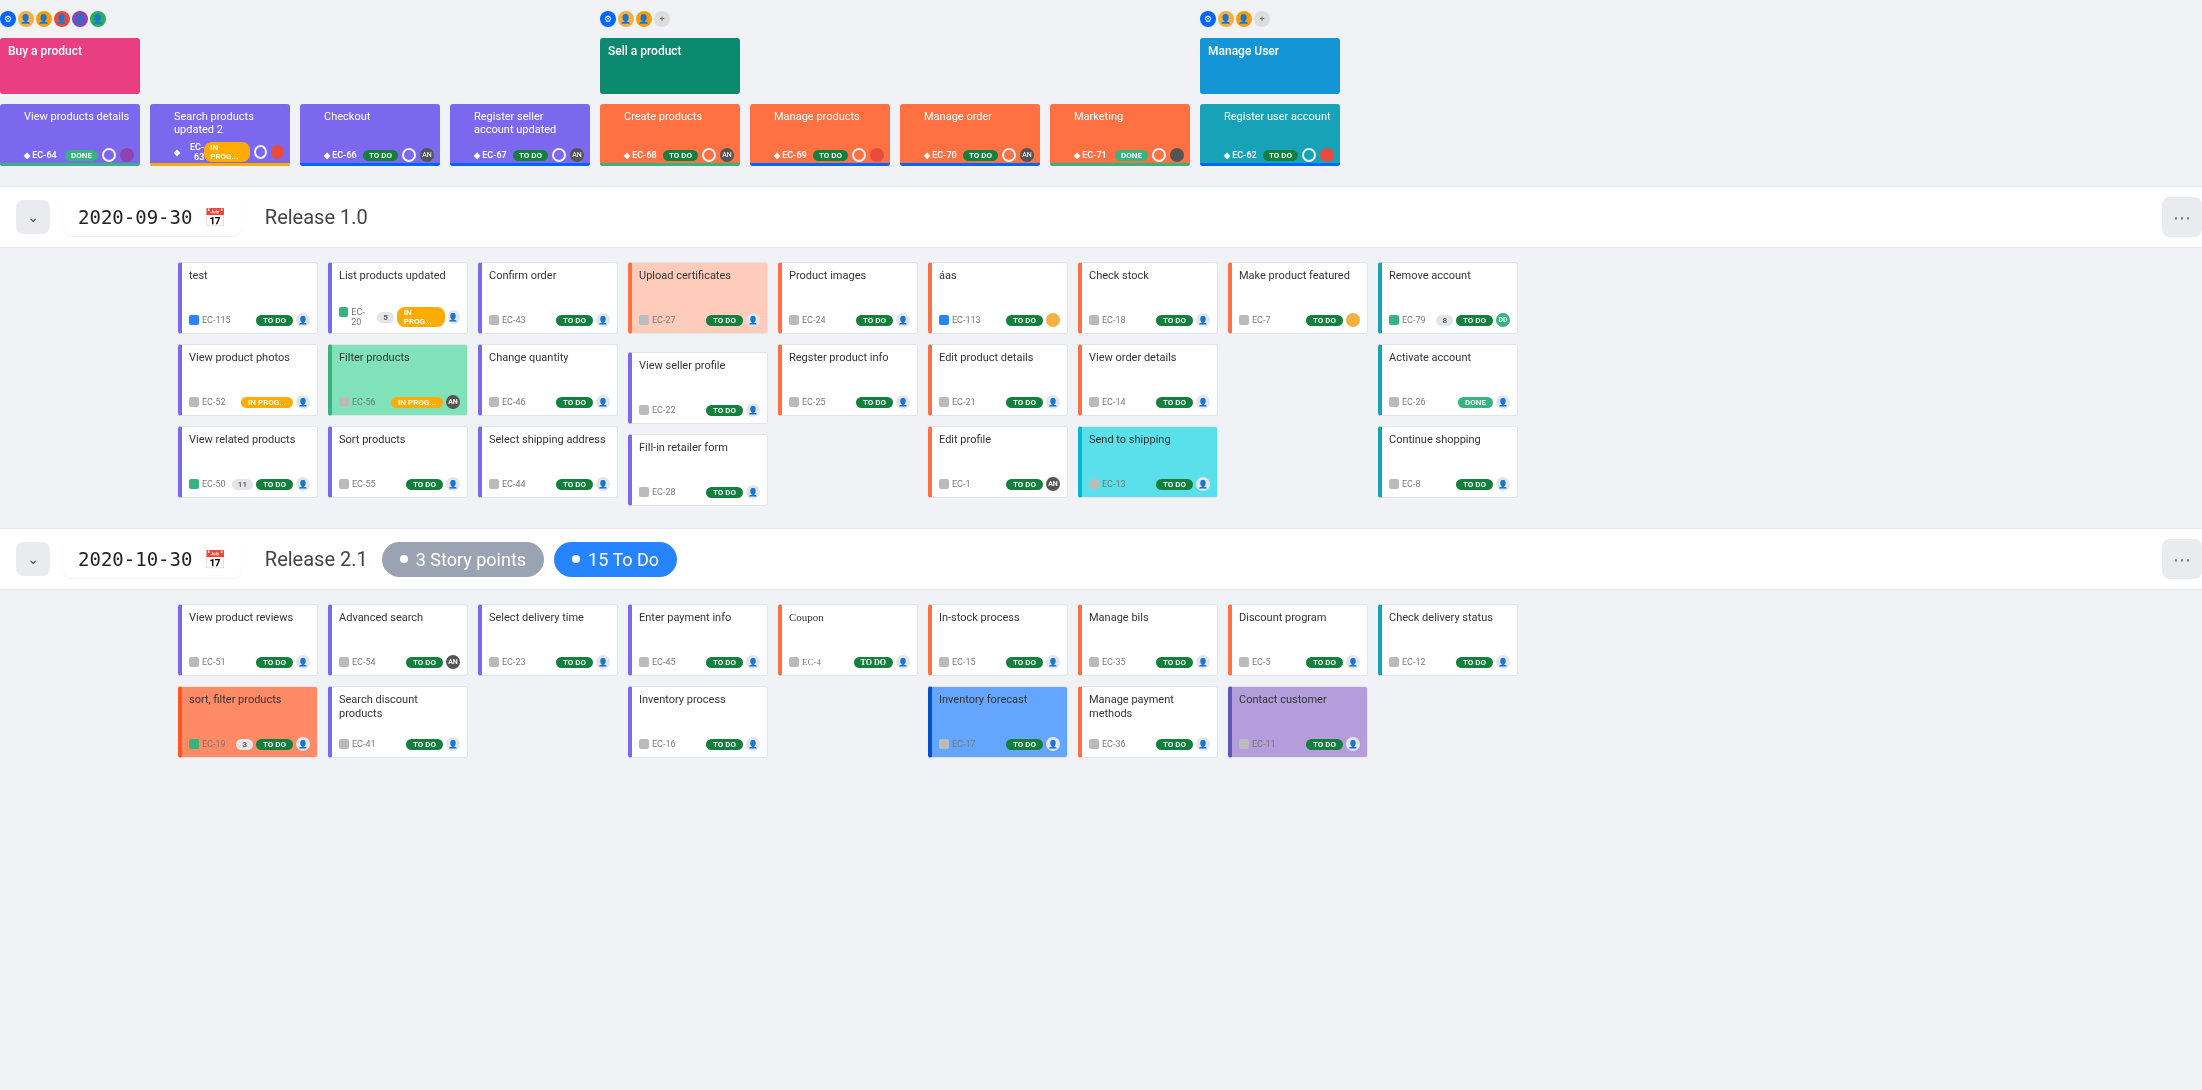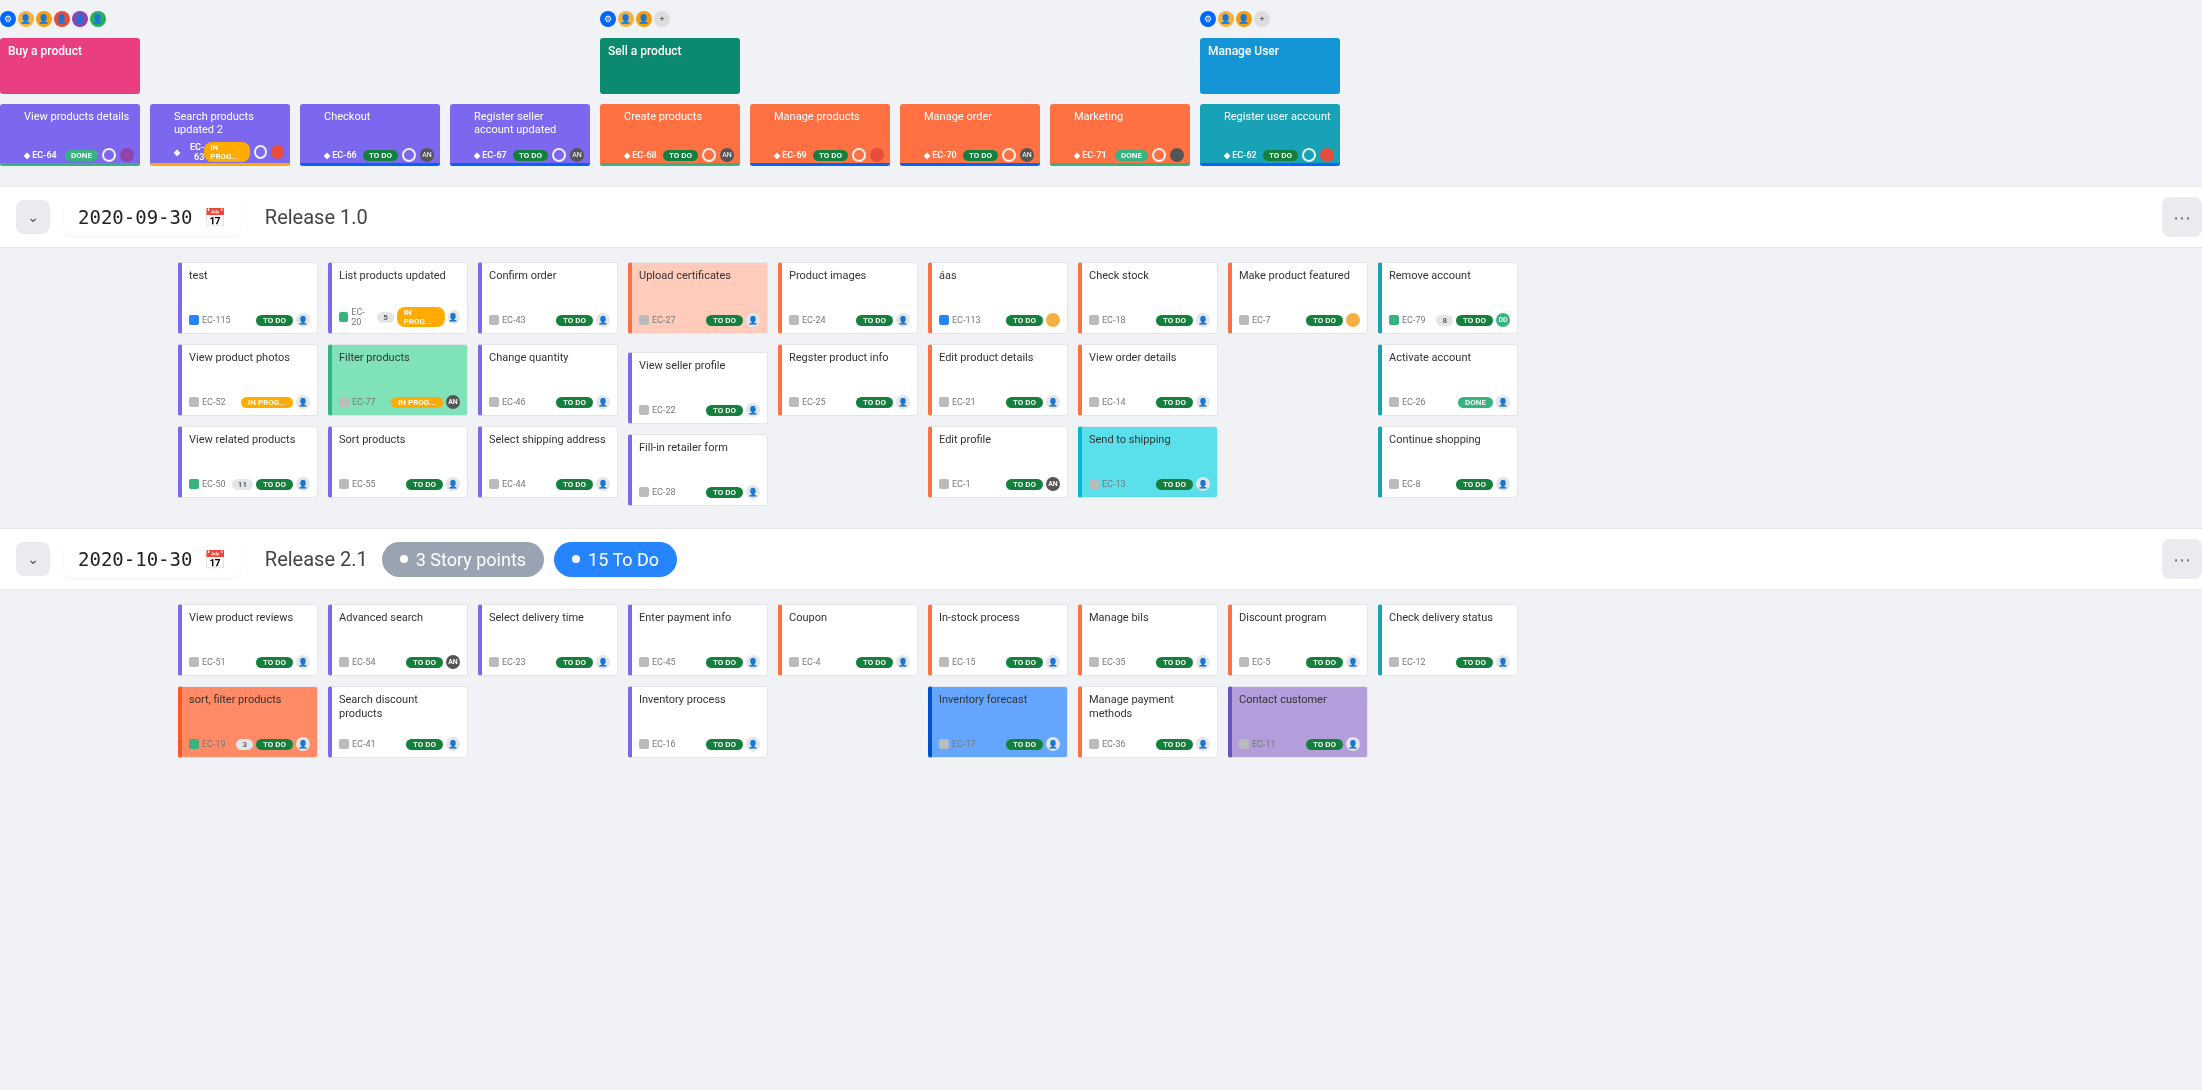--- a/index.html
+++ b/index.html
@@ -43,21 +43,21 @@
   .stat-pill { border-radius: 20px; padding: 7px 18px; font-size: 18px; color:#fff; display:flex; align-items:center; gap:8px;}
   .stat-pill::before { content:''; width:8px; height:8px; border-radius:50%; background:#fff; display:inline-block;}
   .dots-btn { width:40px; height:40px; background:#e9ebee; border-radius:8px; display:flex; align-items:center; justify-content:center; font-size:18px; color:#777; cursor:pointer;}
   .stats-group { display:flex; gap:10px; margin-left:auto; margin-right:auto;}
 
   .cards-grid { display: flex; padding: 14px 0 22px 178px; gap: 10px;}
   .card-col { width:140px; display:flex; flex-direction:column; gap:10px; flex-shrink:0;}
   .story-card { background:#fff; border:1px solid #e3e5e8; border-left-width:4px; border-radius:3px; min-height:72px; display:flex; flex-direction:column; justify-content:space-between; padding:6px 7px; font-size:11px; color:#333;}
   .story-title { font-size:11px; line-height:1.25;}
   .story-footer { display:flex; align-items:center; justify-content:space-between; gap:4px;}
-  .story-id { font-size:9px; color:#777; display:flex; align-items:center; gap:3px;}
+  .story-id { font-size:9px; color:#777; display:flex; align-items:flex-start; gap:3px;}
   .story-id .type-icon { width:10px; height:10px; border-radius:2px; display:inline-block;}
   .ti-blue { background:#2684ff;}
   .ti-green { background:#36b37e;}
   .ti-gray { background:#bbb;}
   .story-right { display:flex; align-items:center; gap:3px;}
   .story-status { border-radius:8px; font-size:8px; font-weight:600; color:#fff; padding:1px 7px;}
   .pts-badge { background:#e3e5e8; color:#555; border-radius:8px; font-size:8px; padding:1px 6px; font-weight:600;}
   .unassigned { width:14px; height:14px; border-radius:50%; background:#e3e5e8; display:inline-flex; align-items:center; justify-content:center; font-size:8px; color:#888;}
   .av-circle { width:14px; height:14px; border-radius:50%; display:inline-flex; align-items:center; justify-content:center; font-size:7px; font-weight:600; color:#fff;}
 
@@ -310,21 +310,21 @@
                 <span class="story-status st-prog">IN PROG...</span>
                 <span class="unassigned">👤</span>
               </span>
             </div>
           </div>
           <div class="story-card hl-mint" style="border-left-color: rgb(123, 104, 238);">
             <div class="story-title">Filter products</div>
             <div class="story-footer">
               <span class="story-id">
                 <span class="type-icon ti-gray"></span>
-                <span>EC-77</span>
+                <span>EC-56</span>
               </span>
               <span class="story-right">
                 <span class="story-status st-prog">IN PROG...</span>
                 <span class="av-circle" style="background: rgb(85, 85, 85);">AN</span>
               </span>
             </div>
           </div>
           <div class="story-card" style="border-left-color: rgb(123, 104, 238);">
             <div class="story-title">Sort products</div>
             <div class="story-footer">
@@ -702,21 +702,21 @@
                 <span>EC-16</span>
               </span>
               <span class="story-right">
                 <span class="story-status st-todo">TO DO</span>
                 <span class="unassigned">👤</span>
               </span>
             </div>
           </div>
         </div>
         <div class="card-col">
-          <div class="story-card" style="border-left-color: rgb(255, 112, 67);">
+          <div class="story-card" style="border-left-color: rgb(255, 112, 67); font-family: Liberation Serif, serif;">
             <div class="story-title">Coupon</div>
             <div class="story-footer">
               <span class="story-id">
                 <span class="type-icon ti-gray"></span>
                 <span>EC-4</span>
               </span>
               <span class="story-right">
                 <span class="story-status st-todo">TO DO</span>
                 <span class="unassigned">👤</span>
               </span>

